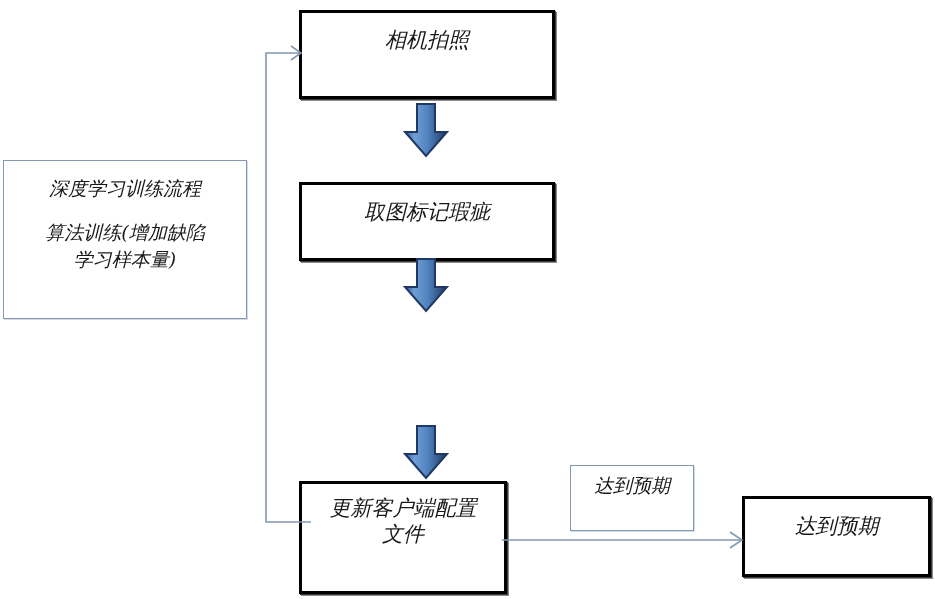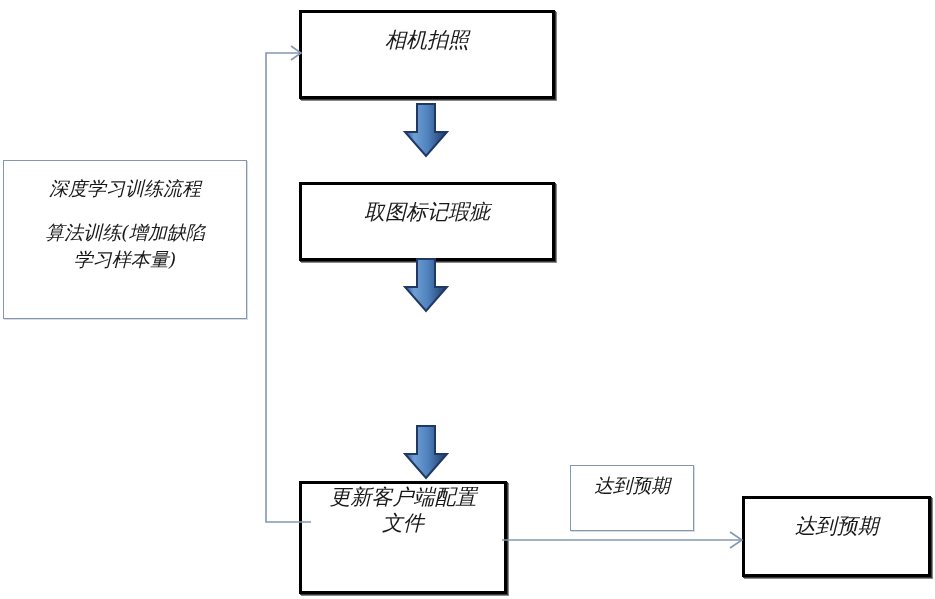--- a/index.html
+++ b/index.html
@@ -45,21 +45,21 @@
   #box-camera        { left: 299px; top: 10px;  width: 256px; height: 89px; }
   #box-camera .label { font-size: 21px; padding-top: 14px; }
 
   #box-mark          { left: 299px; top: 158px; width: 256px; height: 79px; margin-top: 24px; }
   #box-mark .label   { font-size: 21px; padding-top: 14px; }
 
   #box-gciqd         { left: 299px; top: 313px; width: 256px; height: 88px; }
   #box-gciqd .label  { font-size: 20px; padding-top: 13px; }
 
   #box-update        { left: 299px; top: 481px; width: 208px; height: 113px; }
-  #box-update .label { font-size: 21px; padding-top: 0; }
+  #box-update .label { font-size: 21px; padding-top: 11px; }
 
   #box-done          { left: 742px; top: 496px; width: 189px; height: 81px; }
   #box-done .label   { font-size: 21px; padding-top: 14px; }
 
   #box-expect        { left: 570px; top: 465px; width: 124px; height: 66px; }
   #box-expect .label { font-size: 19px; padding-top: 8px; }
 
   #box-training      { left: 3px; top: 160px; width: 244px; height: 159px; }
   #box-training .label {
     font-size: 19px;

